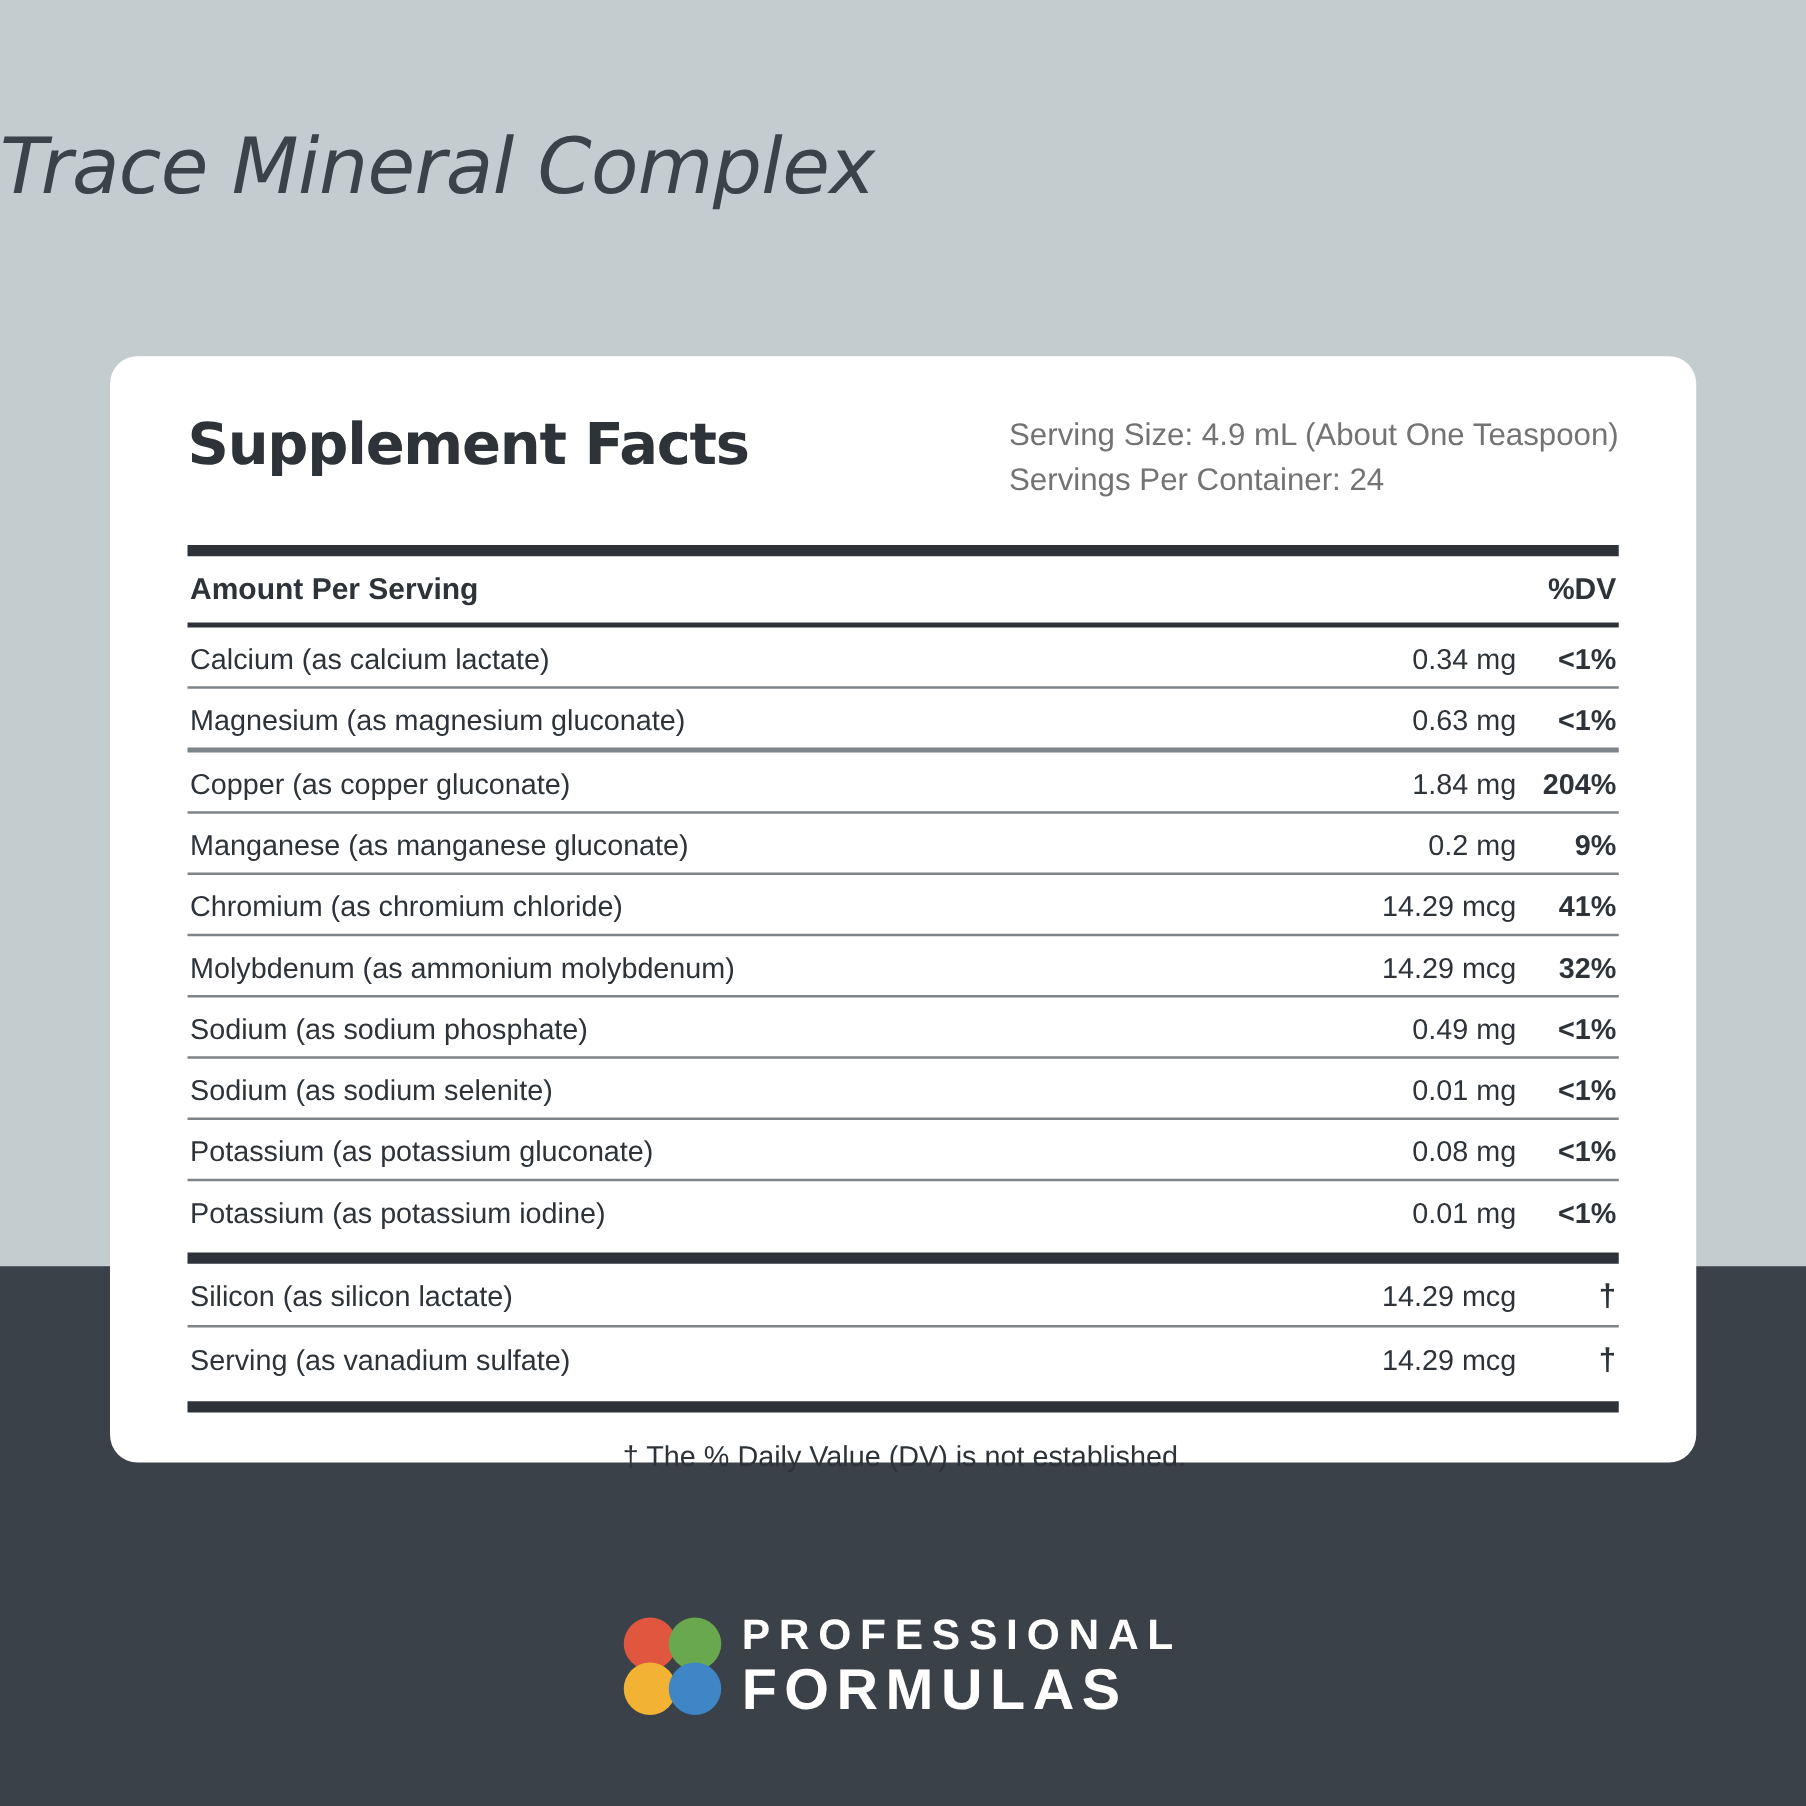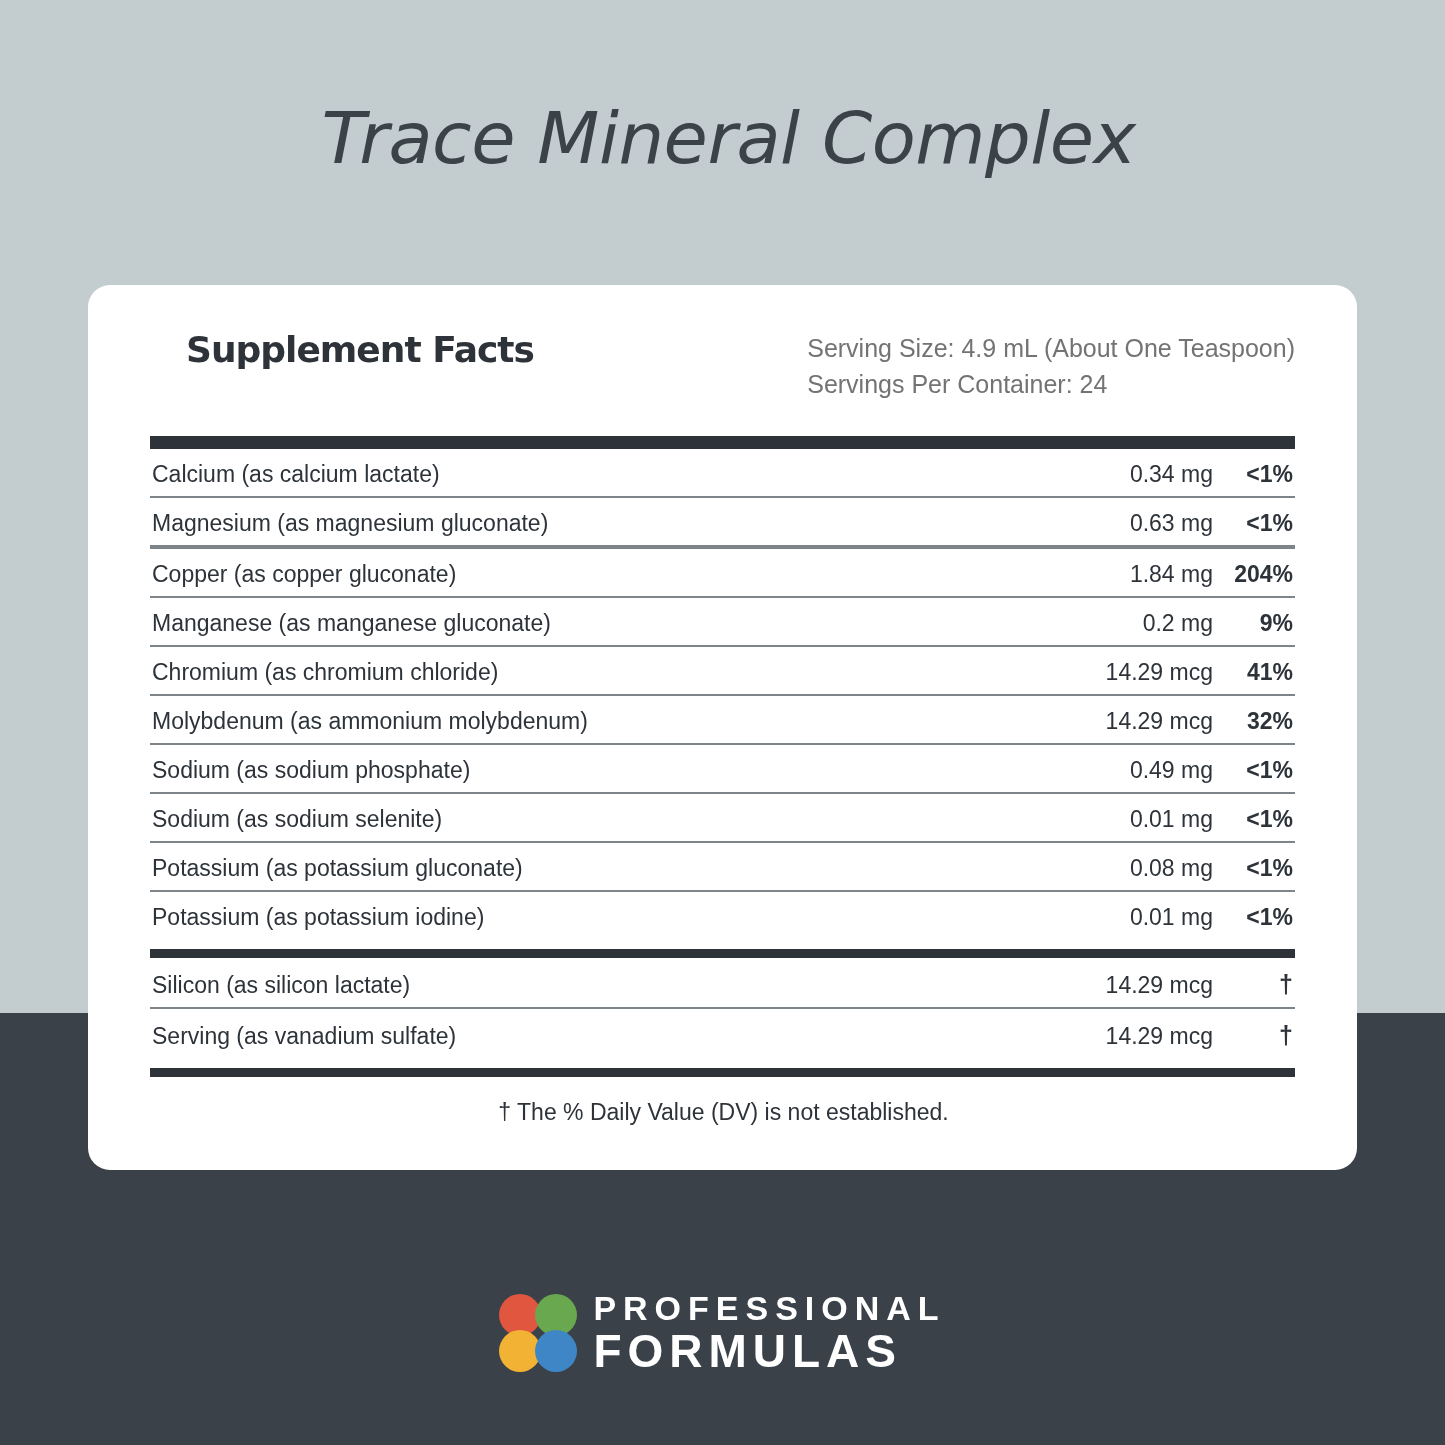--- a/index.html
+++ b/index.html
@@ -16,54 +16,52 @@
     position: absolute; left: 0; top: 0; width: 1445px; height: 1013px;
     background: #c3ccce;
   }
   .bg-bottom {
     position: absolute; left: 0; top: 1013px; width: 1445px; height: 432px;
     background: #3a4149;
   }
   .product-title {
     position: absolute;
     top: 96px; left: 0; width: 1445px;
-    text-align: center;
+    text-align: left;
     font-family: "DejaVu Sans", sans-serif;
     font-style: italic;
     font-weight: 400;
-    font-size: 72px;
+    font-size: 62px;
     letter-spacing: -0.5px;
     color: #3b4248;
-    padding-left: 12px;
   }
   .panel {
     position: absolute;
     left: 88px; top: 285px;
     width: 1269px; height: 885px;
     background: #ffffff;
     border-radius: 22px;
   }
   .panel-inner {
     position: absolute;
     left: 62px; right: 62px; top: 36px;
   }
   .facts-header {
     display: flex;
     align-items: flex-start;
     justify-content: space-between;
   }
   .facts-title {
     font-family: "DejaVu Sans", sans-serif;
     font-weight: 700;
-    font-size: 36px;
+    font-size: 46px;
     letter-spacing: -1px;
     color: #2d3339;
     line-height: 1.15;
     padding-top: 8px;
-    margin-left: 36px;
   }
   .serving-info {
     text-align: left;
     font-size: 25px;
     line-height: 1.42;
     color: #737373;
     padding-top: 10px;
   }
   .rule-thick {
     height: 9px;
@@ -166,20 +164,24 @@
     <div class="facts-header">
       <div class="facts-title">Supplement Facts</div>
       <div class="serving-info">
         <div>Serving Size: 4.9 mL (About One Teaspoon)</div>
         <div>Servings Per Container: 24</div>
       </div>
     </div>
 
     <div class="rule-thick"></div>
 
+    <div class="row head">
+      <div class="name">Amount Per Serving</div>
+      <div class="dv">%DV</div>
+    </div>
 
     <div class="rule-med"></div>
 
     <div class="row">
       <div class="name">Calcium (as calcium lactate)</div>
       <div class="amount">0.34 mg</div>
       <div class="dv">&lt;1%</div>
     </div>
     <div class="rule-thin"></div>
 

